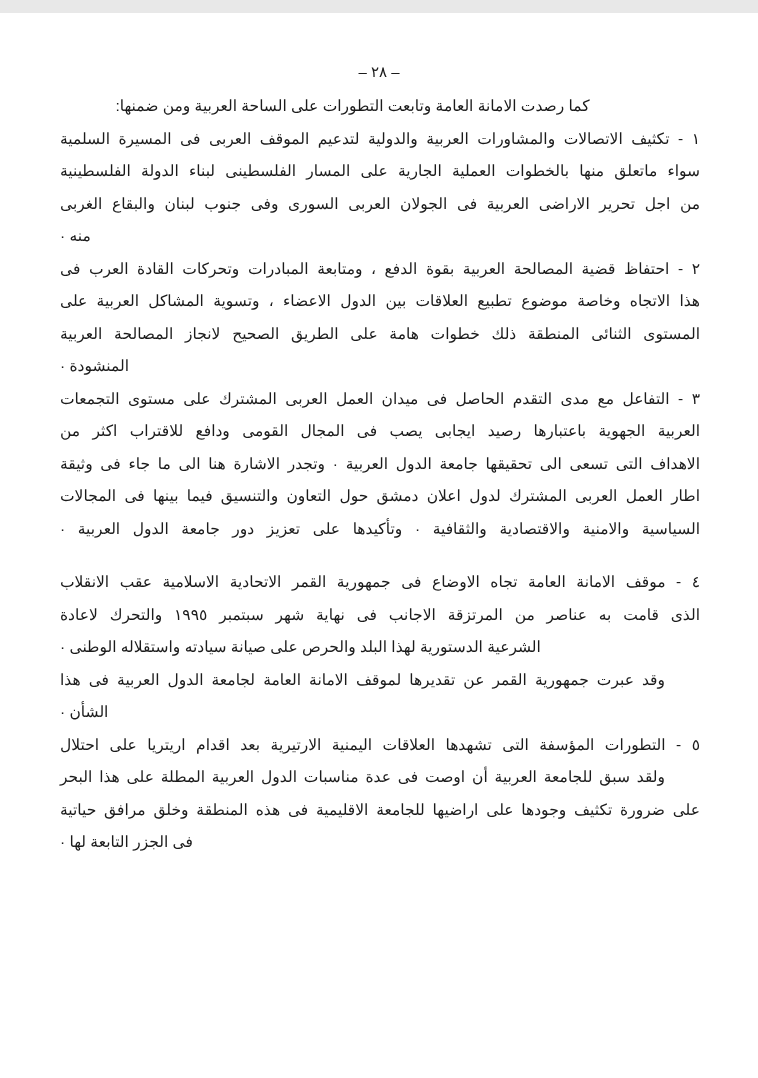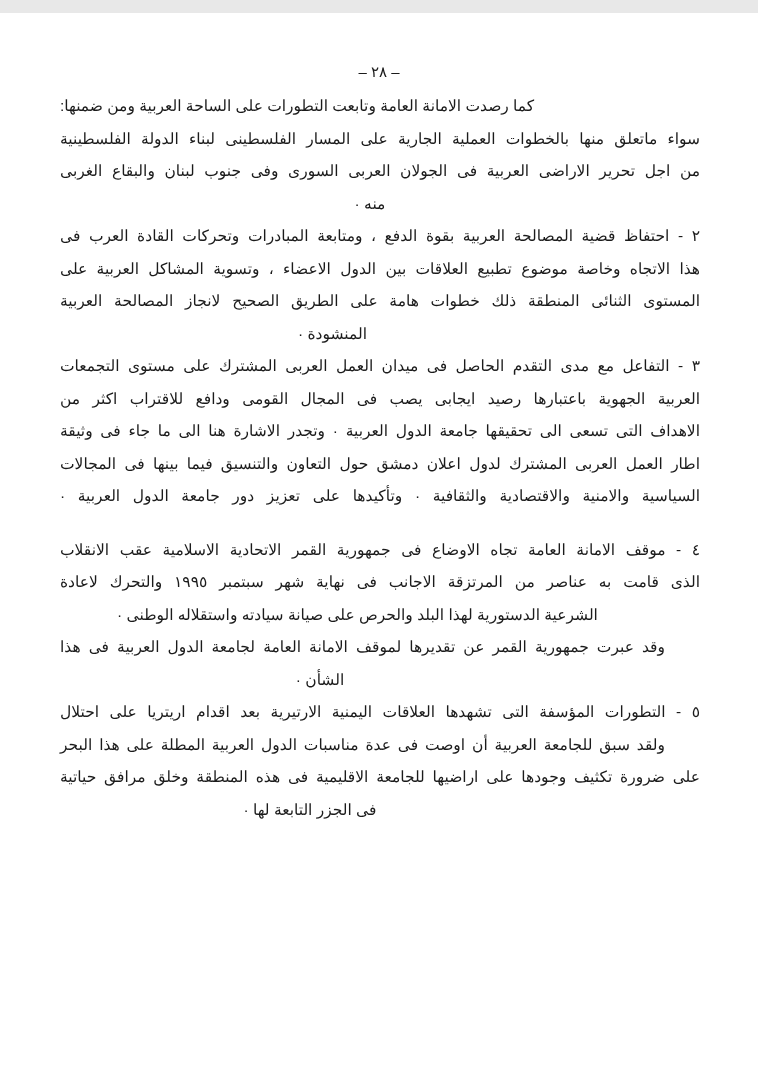--- a/index.html
+++ b/index.html
@@ -38,48 +38,49 @@
     direction: rtl;
     unicode-bidi: embed;
   }
   
   .j {
     text-align: justify;
     text-align-last: justify;
   }
   
   .open {
-    text-align: left;
+    text-align: center;
     padding-right: 55px;
   }
   
   .start {
     text-align: justify;
     text-align-last: justify;
     padding-right: 35px;
   }
   
   .frag {
-    text-align: center;
+    text-align: left;
   }
   .gap {
     margin-top: 21px;
   }
 </style>
 </head>
 <body>
 
 <div class="page">
 
   <div class="pageno">– ٢٨ –</div>
 
   <div class="textblock">
 
     <div class="ln open">كما رصدت الامانة العامة وتابعت التطورات على الساحة العربية ومن ضمنها:</div>
 
+    <div class="ln j">١ - تكثيف الاتصالات والمشاورات العربية والدولية لتدعيم الموقف العربى فى المسيرة السلمية</div>
     <div class="ln j">سواء ماتعلق منها بالخطوات العملية الجارية على المسار الفلسطينى لبناء الدولة الفلسطينية</div>
     <div class="ln j">من اجل تحرير الاراضى العربية فى الجولان العربى السورى وفى جنوب لبنان والبقاع الغربى</div>
     <div class="ln frag" style="padding-right:20px">منه ·</div>
 
     <div class="ln j">٢ - احتفاظ قضية المصالحة العربية بقوة الدفع ، ومتابعة المبادرات وتحركات القادة العرب فى</div>
     <div class="ln j">هذا الاتجاه وخاصة موضوع تطبيع العلاقات بين الدول الاعضاء ، وتسوية المشاكل العربية على</div>
     <div class="ln j">المستوى الثنائى المنطقة ذلك خطوات هامة على الطريق الصحيح لانجاز المصالحة العربية</div>
     <div class="ln frag" style="padding-right:95px">المنشودة ·</div>
 
     <div class="ln j">٣ - التفاعل مع مدى التقدم الحاصل فى ميدان العمل العربى المشترك على مستوى التجمعات</div>

